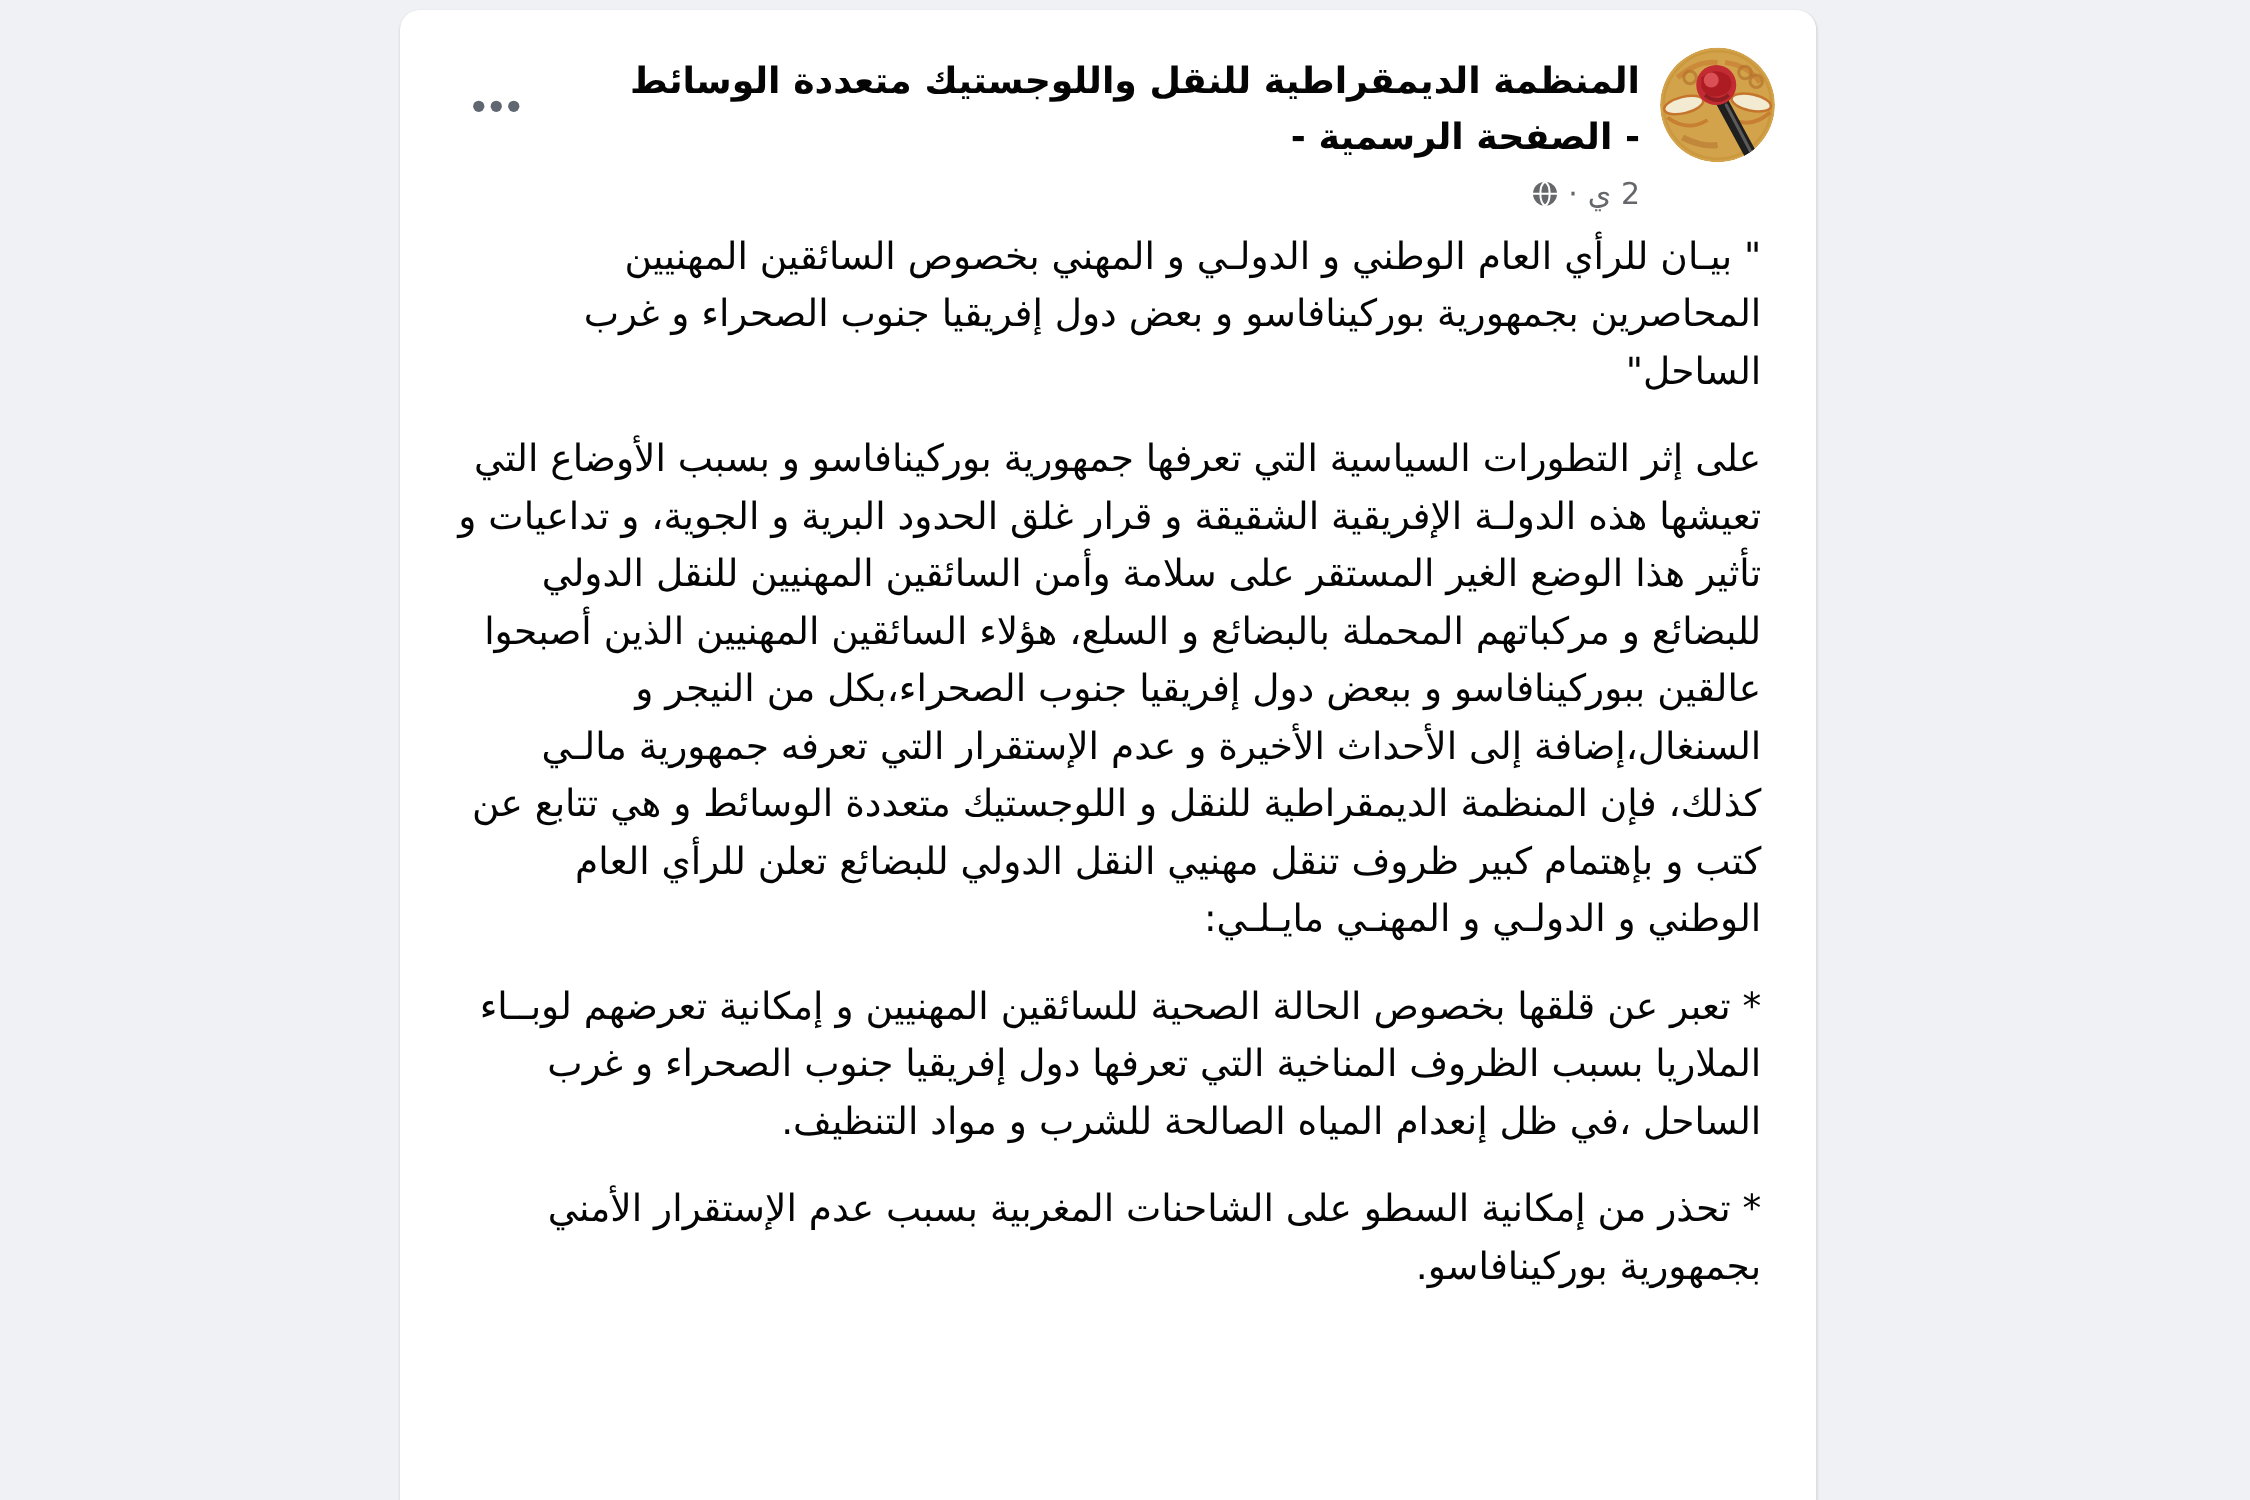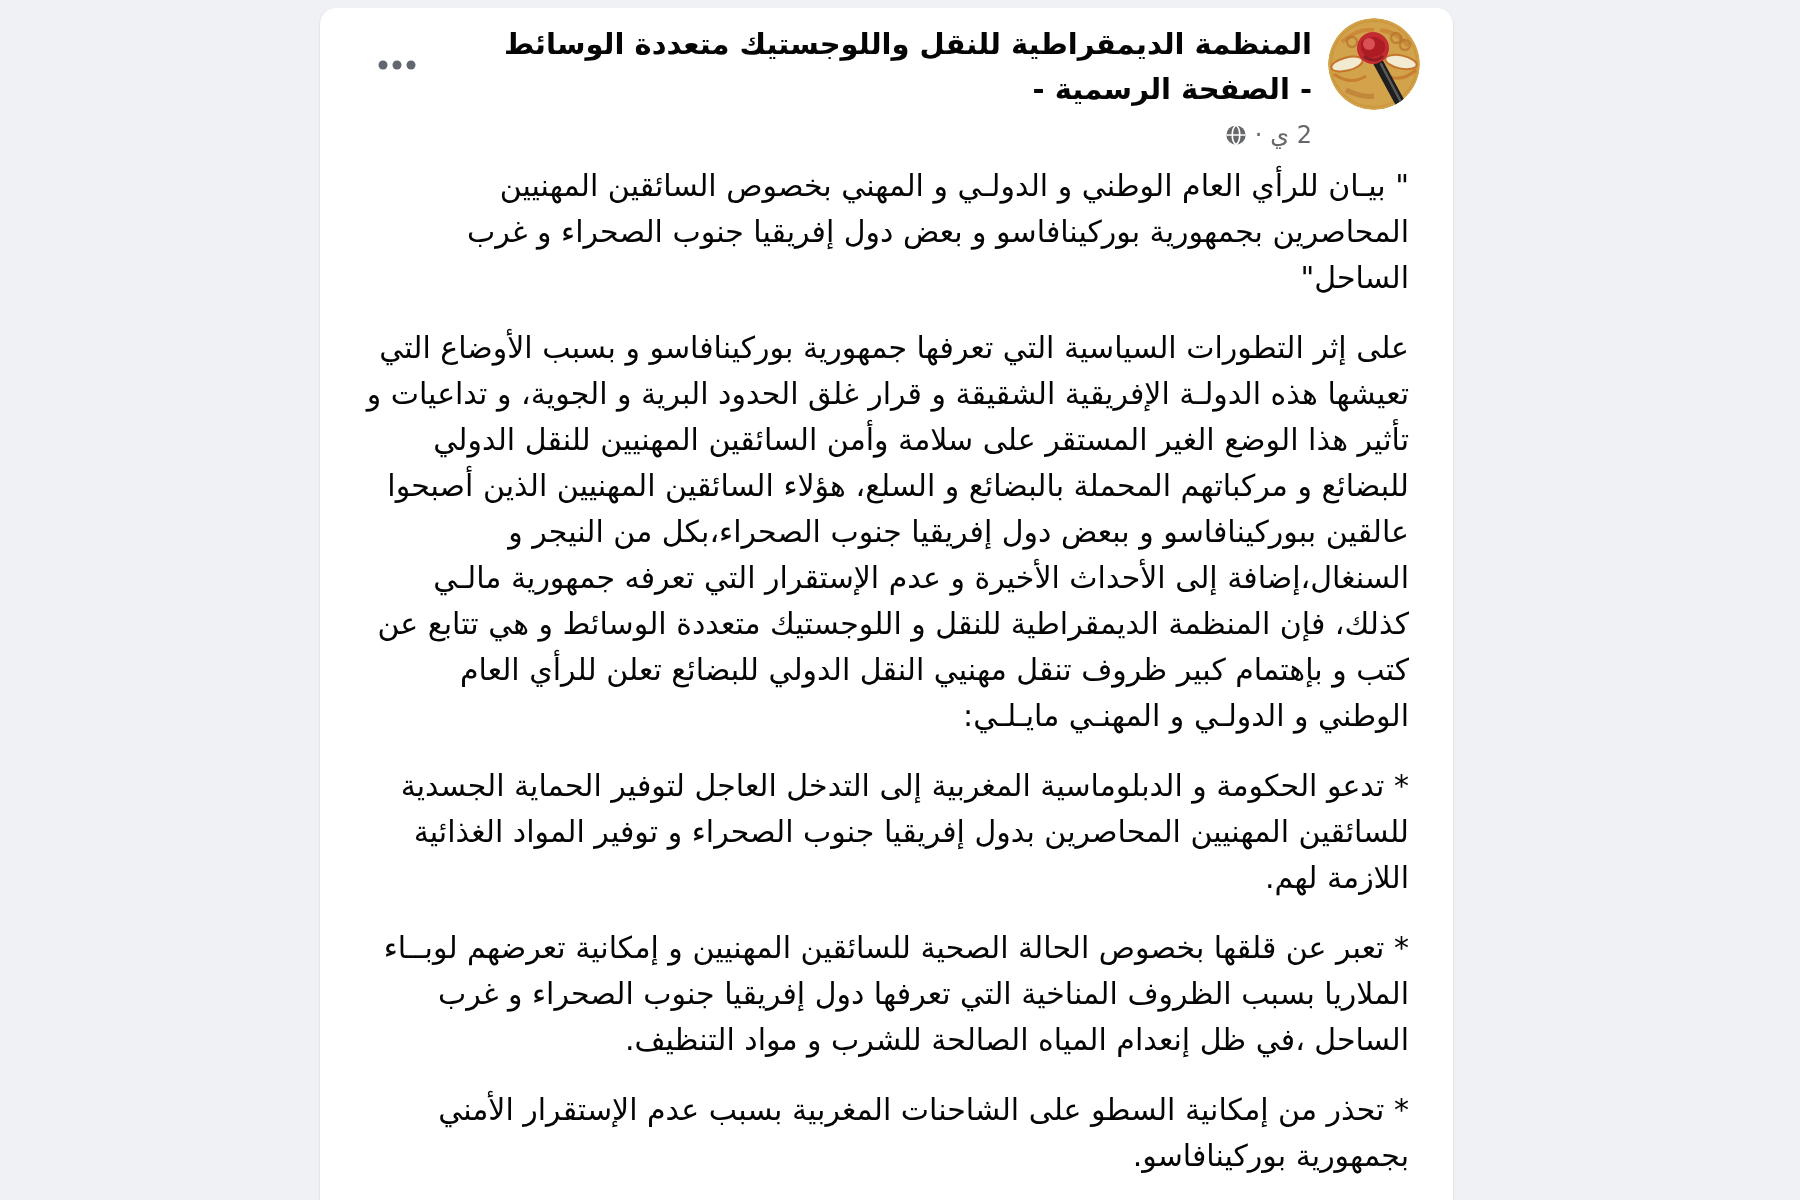--- a/index.html
+++ b/index.html
@@ -23,21 +23,21 @@
     width: 1133px;
     height: 1392px;
     background: #ffffff;
     border-radius: 16px;
     box-shadow: 0 1px 2px rgba(0,0,0,0.18);
   }
   .post-header {
     display: flex;
     flex-direction: row;
     align-items: flex-start;
-    padding: 10px 33px 0 52px;
+    padding: 30px 33px 0 52px;
     gap: 16px;
   }
   .avatar {
     flex: 0 0 auto;
     width: 92px;
     height: 92px;
     border-radius: 50%;
     overflow: hidden;
     cursor: pointer;
   }
@@ -143,19 +143,18 @@
           <circle cx="19" cy="5" r="4.5" fill="#606770"></circle>
           <circle cx="33" cy="5" r="4.5" fill="#606770"></circle>
         </svg>
       </button>
 
     </header>
 
     <div class="post-body">
       <p>" بيـان للرأي العام الوطني و الدولـي و المهني بخصوص السائقين المهنيين المحاصرين بجمهورية بوركينافاسو و بعض دول إفريقيا جنوب الصحراء و غرب الساحل"</p>
       <p>على إثر التطورات السياسية التي تعرفها جمهورية بوركينافاسو و بسبب الأوضاع التي تعيشها هذه الدولـة الإفريقية الشقيقة و قرار غلق الحدود البرية و الجوية، و تداعيات و تأثير هذا الوضع الغير المستقر على سلامة وأمن السائقين المهنيين للنقل الدولي للبضائع و مركباتهم المحملة بالبضائع و السلع، هؤلاء السائقين المهنيين الذين أصبحوا عالقين ببوركينافاسو و ببعض دول إفريقيا جنوب الصحراء،بكل من النيجر و السنغال،إضافة إلى الأحداث الأخيرة و عدم الإستقرار التي تعرفه جمهورية مالـي كذلك، فإن المنظمة الديمقراطية للنقل و اللوجستيك متعددة الوسائط و هي تتابع عن كتب و بإهتمام كبير ظروف تنقل مهنيي النقل الدولي للبضائع  تعلن للرأي العام الوطني و الدولـي و المهنـي مايـلـي:</p>
-      <p>* تدعو الحكومة و الدبلوماسية المغربية إلى التدخل العاجل لتوفير الحماية الجسدية للسائقين المهنيين المحاصرين بدول إفريقيا جنوب الصحراء و توفير المواد الغذائية اللازمة لهم.</p>
       <p>* تعبر عن قلقها بخصوص الحالة الصحية للسائقين المهنيين و إمكانية تعرضهم لوبــاء الملاريا بسبب الظروف المناخية التي تعرفها دول إفريقيا جنوب الصحراء و غرب الساحل ،في ظل إنعدام المياه الصالحة للشرب و مواد التنظيف.</p>
       <p>* تحذر من إمكانية السطو على الشاحنات المغربية بسبب عدم الإستقرار الأمني بجمهورية بوركينافاسو.</p>
     </div>
 
   </article>
 </div>
 
 </body></html>

